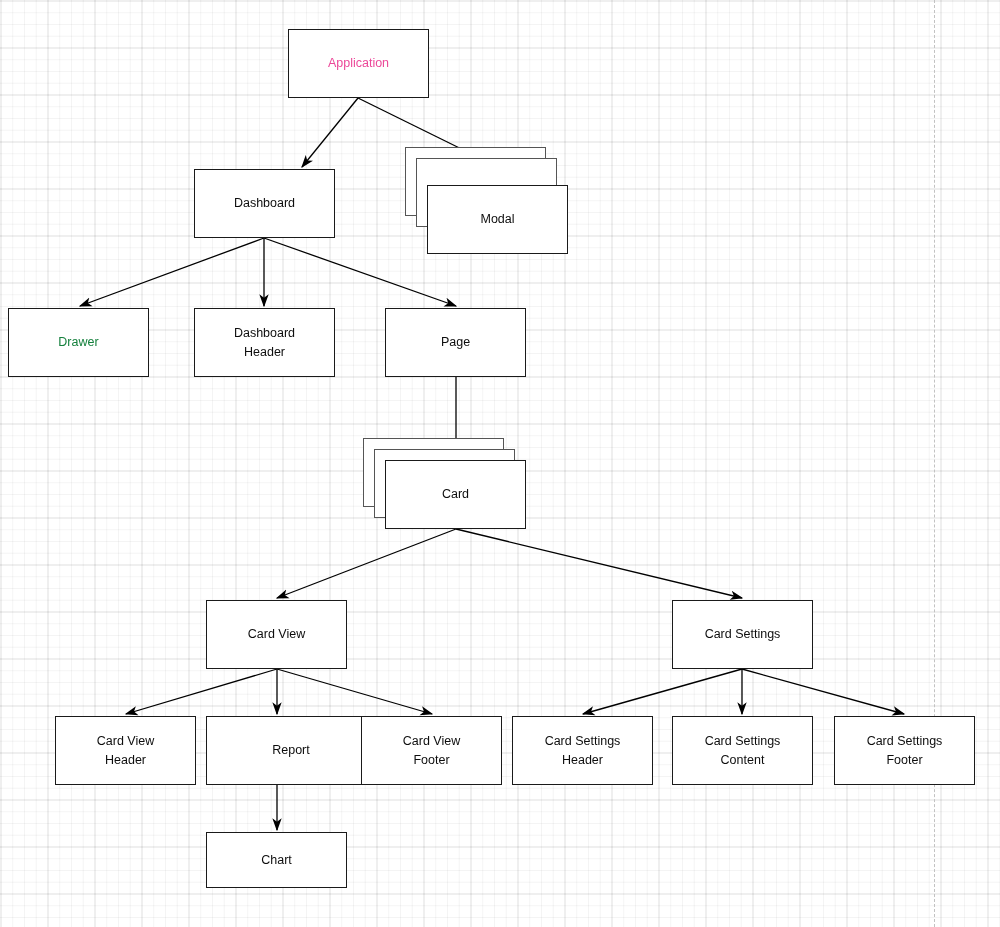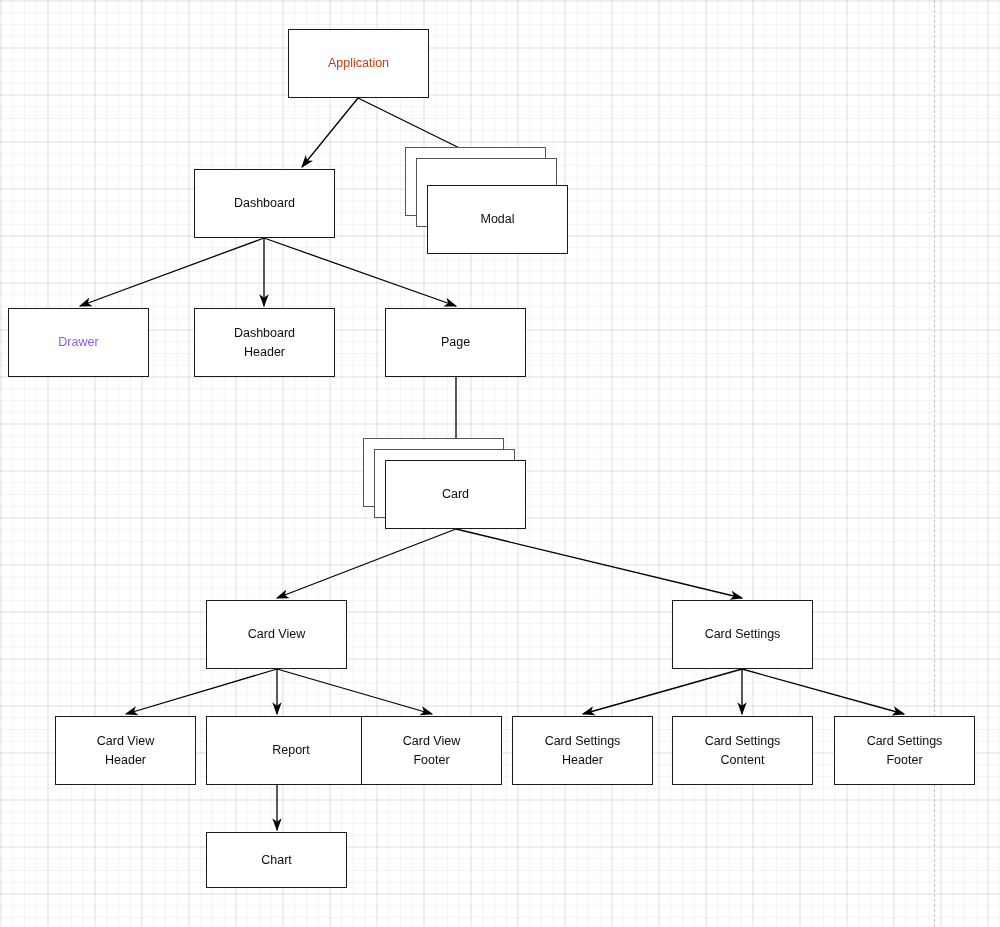--- a/index.html
+++ b/index.html
@@ -93,26 +93,26 @@
         <line x1="277" y1="669" x2="277" y2="714" stroke="#000000" stroke-width="1.3" marker-end="url(#arrowhead)"></line>
         <line x1="277" y1="669" x2="432" y2="714" stroke="#000000" stroke-width="1.3" marker-end="url(#arrowhead)"></line>
         <line x1="742" y1="669" x2="583" y2="714" stroke="#000000" stroke-width="1.3" marker-end="url(#arrowhead)"></line>
         <line x1="742" y1="669" x2="742" y2="714" stroke="#000000" stroke-width="1.3" marker-end="url(#arrowhead)"></line>
         <line x1="742" y1="669" x2="904" y2="714" stroke="#000000" stroke-width="1.3" marker-end="url(#arrowhead)"></line>
         <line x1="277" y1="785" x2="277" y2="830" stroke="#000000" stroke-width="1.3" marker-end="url(#arrowhead)"></line>
       </g>
   </svg>
 
   <div id="nodes-group">
-      <div class="node" style="left: 288px; top: 29px; width: 141px; height: 69px; background: rgb(255, 255, 255); border-color: rgb(26, 26, 26); color: #c2410c;"><span>Application</span></div>
+      <div class="node" style="left: 288px; top: 29px; width: 141px; height: 69px; background: rgb(255, 255, 255); border-color: rgb(26, 26, 26); color: #ec4899;"><span>Application</span></div>
       <div class="node" style="left: 194px; top: 169px; width: 141px; height: 69px; background: rgb(255, 255, 255); border-color: rgb(26, 26, 26); color: rgb(13, 13, 13);"><span>Dashboard</span></div>
       <div class="stack-back" style="left: 405px; top: 147px; width: 141px; height: 69px; border-color: rgb(85, 85, 85);"></div>
       <div class="stack-back layer2" style="left: 416px; top: 158px; width: 141px; height: 69px; border-color: rgb(85, 85, 85);"></div>
       <div class="node" style="left: 427px; top: 185px; width: 141px; height: 69px; background: rgb(255, 255, 255); border-color: rgb(26, 26, 26); color: rgb(13, 13, 13);"><span>Modal</span></div>
-      <div class="node" style="left: 8px; top: 308px; width: 141px; height: 69px; background: rgb(255, 255, 255); border-color: rgb(26, 26, 26); color: #8b5cf6;"><span>Drawer</span></div>
+      <div class="node" style="left: 8px; top: 308px; width: 141px; height: 69px; background: rgb(255, 255, 255); border-color: rgb(26, 26, 26); color: #15803d;"><span>Drawer</span></div>
       <div class="node" style="left: 194px; top: 308px; width: 141px; height: 69px; background: rgb(255, 255, 255); border-color: rgb(26, 26, 26); color: rgb(13, 13, 13);"><span>Dashboard
 Header</span></div>
       <div class="node" style="left: 385px; top: 308px; width: 141px; height: 69px; background: rgb(255, 255, 255); border-color: rgb(26, 26, 26); color: rgb(13, 13, 13);"><span>Page</span></div>
       <div class="stack-back" style="left: 363px; top: 438px; width: 141px; height: 69px; border-color: rgb(85, 85, 85);"></div>
       <div class="stack-back layer2" style="left: 374px; top: 449px; width: 141px; height: 69px; border-color: rgb(85, 85, 85);"></div>
       <div class="node" style="left: 385px; top: 460px; width: 141px; height: 69px; background: rgb(255, 255, 255); border-color: rgb(26, 26, 26); color: rgb(13, 13, 13);"><span>Card</span></div>
       <div class="node" style="left: 206px; top: 600px; width: 141px; height: 69px; background: rgb(255, 255, 255); border-color: rgb(26, 26, 26); color: rgb(13, 13, 13);"><span>Card View</span></div>
       <div class="node" style="left: 672px; top: 600px; width: 141px; height: 69px; background: rgb(255, 255, 255); border-color: rgb(26, 26, 26); color: rgb(13, 13, 13);"><span>Card Settings</span></div>
       <div class="node" style="left: 55px; top: 716px; width: 141px; height: 69px; background: rgb(255, 255, 255); border-color: rgb(26, 26, 26); color: rgb(13, 13, 13);"><span>Card View
 Header</span></div>

